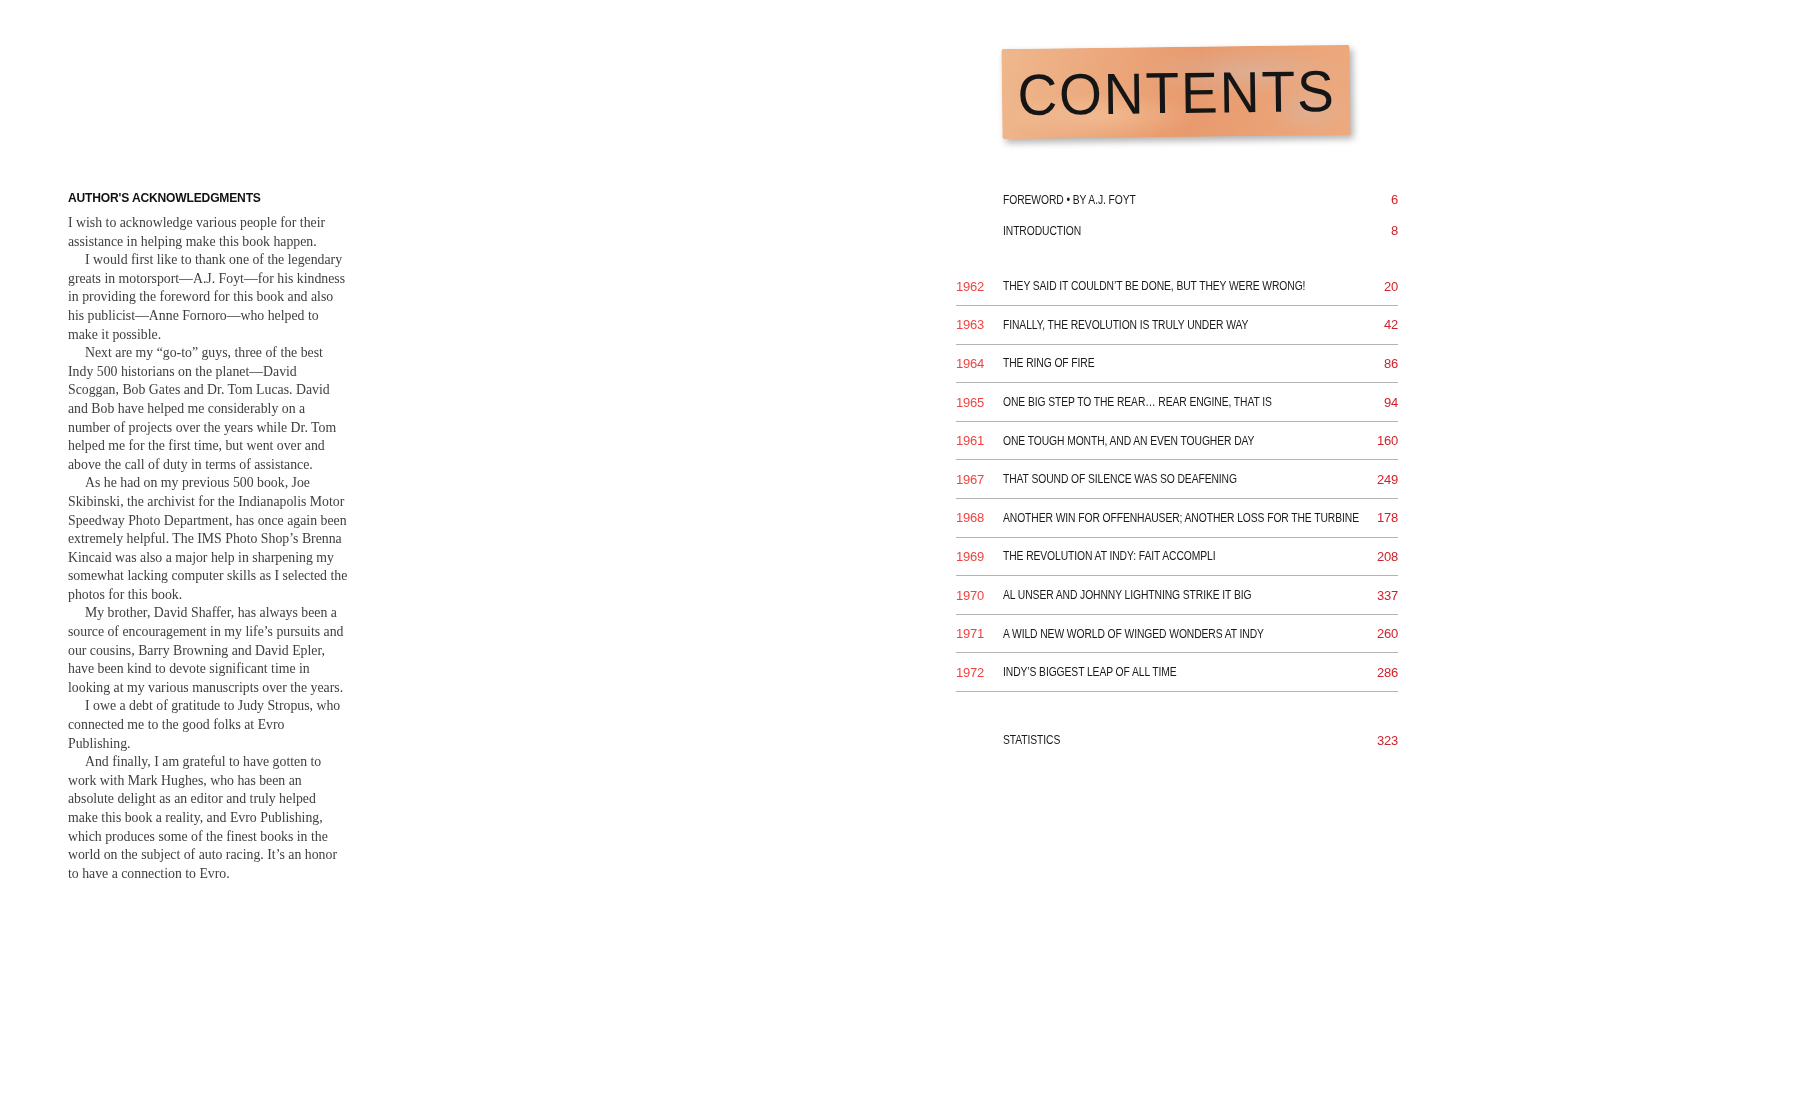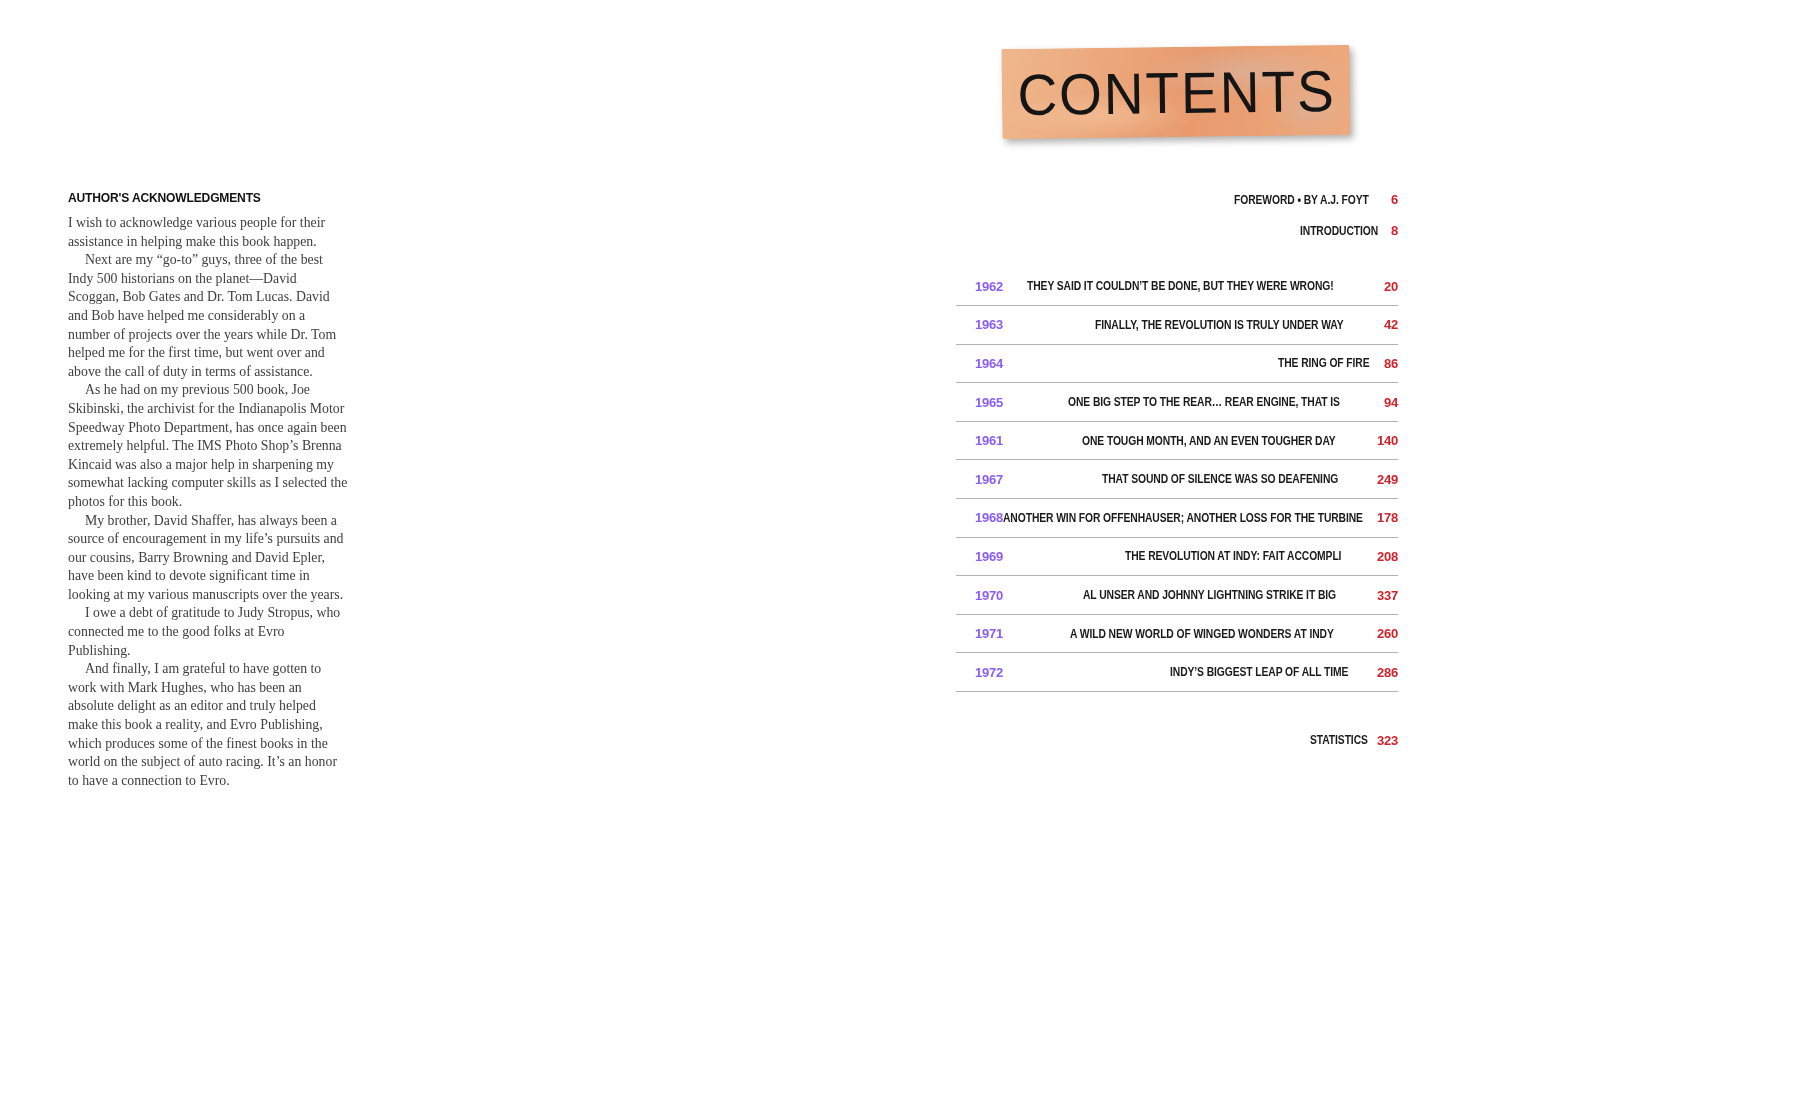--- a/index.html
+++ b/index.html
@@ -43,42 +43,43 @@
     display:flex; align-items:center; justify-content:center;
   }
   .banner-title {
     font-size:58px; letter-spacing:2px; color:#151515;
     transform:scaleX(0.95); white-space:nowrap;
     font-weight:400;
   }
 
   
   .toc { position:absolute; left:956px; top:184px; width:442px; }
-  .toc-row { display:flex; align-items:center; font-weight:700; box-sizing:border-box;text-align:right; }
+  .toc-row { display:flex; align-items:center; font-weight:400; box-sizing:border-box; }
   .front-row { height:31px; padding-left:47px; }
   .back-row  { height:31.4px; padding-left:47px; }
   .chapter-row { height:38.6px; border-bottom:1px solid #b3b3b3; }
   .spacer-a { height:21.5px; }
   .spacer-b { height:32.5px; }
 
-  .year { width:47px; flex:none; color:#8b5cf6; font-size:13px; letter-spacing:-0.2px; }
+  .year { width:47px; flex:none; color:#ef4444; font-size:13px; letter-spacing:-0.2px; }
   .toc-title { flex:1; min-width:0; font-size:12px; color:#1a1a1a; }
   .toc-title .cond {
     display:inline-block; transform:scaleX(0.86); transform-origin:0 50%;
     white-space:nowrap; letter-spacing:-0.1px;
   }
   .page-num { margin-left:auto; flex:none; color:#d0222b; font-size:13px; letter-spacing:-0.2px; }
 </style>
 </head>
 <body>
 
 <div class="left-page">
   <h2 class="ack-heading">AUTHOR'S ACKNOWLEDGMENTS</h2>
   <div class="ack-body">
     <p class="first">I wish to acknowledge various people for their assistance in helping make this book happen.</p>
+    <p>I would first like to thank one of the legendary greats in motorsport—A.J. Foyt—for his kindness in providing the foreword for this book and also his publicist—Anne Fornoro—who helped to make it possible.</p>
     <p>Next are my “go-to” guys, three of the best Indy 500 historians on the planet—David Scoggan, Bob Gates and Dr. Tom Lucas. David and Bob have helped me considerably on a number of projects over the years while Dr. Tom helped me for the first time, but went over and above the call of duty in terms of assistance.</p>
     <p>As he had on my previous 500 book, Joe Skibinski, the archivist for the Indianapolis Motor Speedway Photo Department, has once again been extremely helpful. The IMS Photo Shop’s Brenna Kincaid was also a major help in sharpening my somewhat lacking computer skills as I selected the photos for this book.</p>
     <p>My brother, David Shaffer, has always been a source of encouragement in my life’s pursuits and our cousins, Barry Browning and David Epler, have been kind to devote significant time in looking at my various manuscripts over the years.</p>
     <p>I owe a debt of gratitude to Judy Stropus, who connected me to the good folks at Evro Publishing.</p>
     <p>And finally, I am grateful to have gotten to work with Mark Hughes, who has been an absolute delight as an editor and truly helped make this book a reality, and Evro Publishing, which produces some of the finest books in the world on the subject of auto racing. It’s an honor to have a connection to Evro.</p>
   </div>
 </div>
 
 <div class="banner">
   <span class="banner-title">CONTENTS</span>
@@ -113,21 +114,21 @@
     <span class="page-num">86</span>
   </div>
   <div class="toc-row chapter-row">
     <span class="year">1965</span>
     <span class="toc-title"><span class="cond">ONE BIG STEP TO THE REAR… REAR ENGINE, THAT IS</span></span>
     <span class="page-num">94</span>
   </div>
   <div class="toc-row chapter-row">
     <span class="year">1961</span>
     <span class="toc-title"><span class="cond">ONE TOUGH MONTH, AND AN EVEN TOUGHER DAY</span></span>
-    <span class="page-num">140</span>
+    <span class="page-num">160</span>
   </div>
   <div class="toc-row chapter-row">
     <span class="year">1967</span>
     <span class="toc-title"><span class="cond">THAT SOUND OF SILENCE WAS SO DEAFENING</span></span>
     <span class="page-num">249</span>
   </div>
   <div class="toc-row chapter-row">
     <span class="year">1968</span>
     <span class="toc-title"><span class="cond">ANOTHER WIN FOR OFFENHAUSER; ANOTHER LOSS FOR THE TURBINE</span></span>
     <span class="page-num">178</span>

